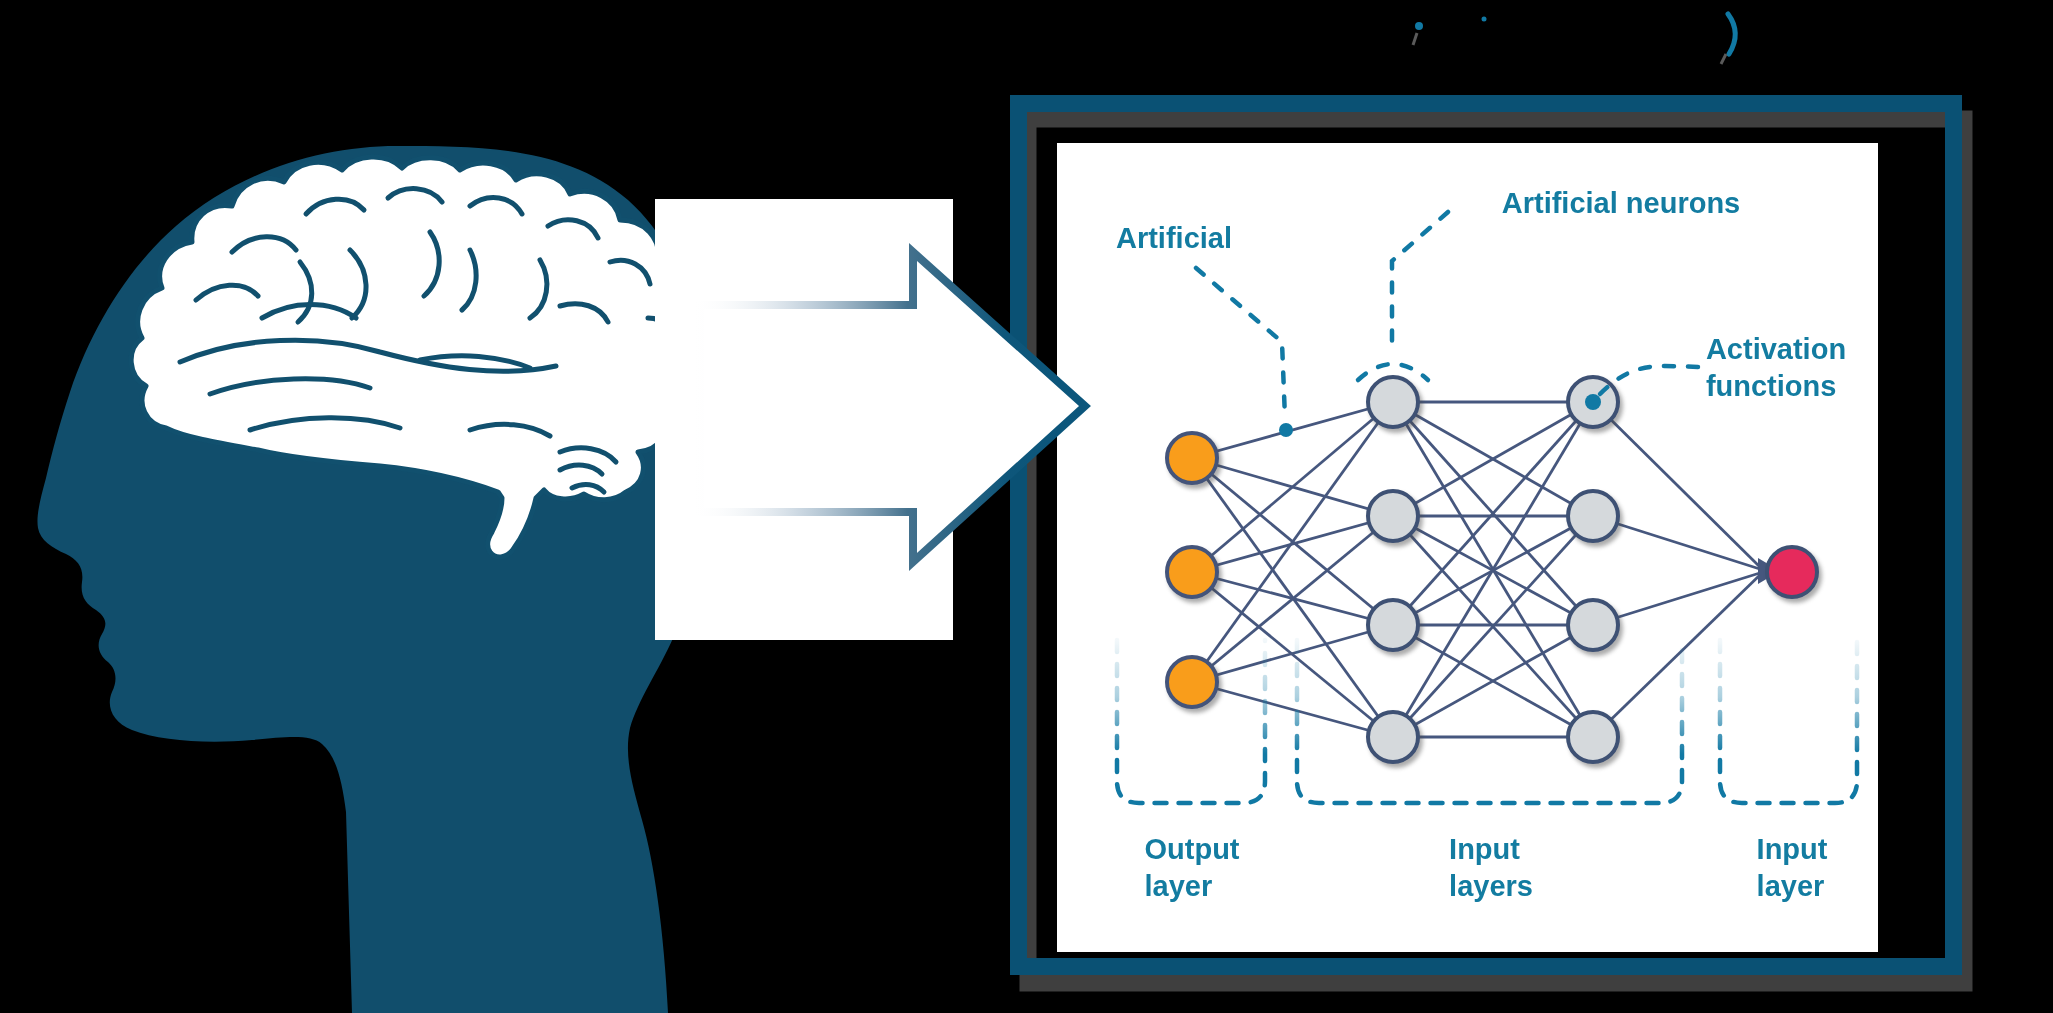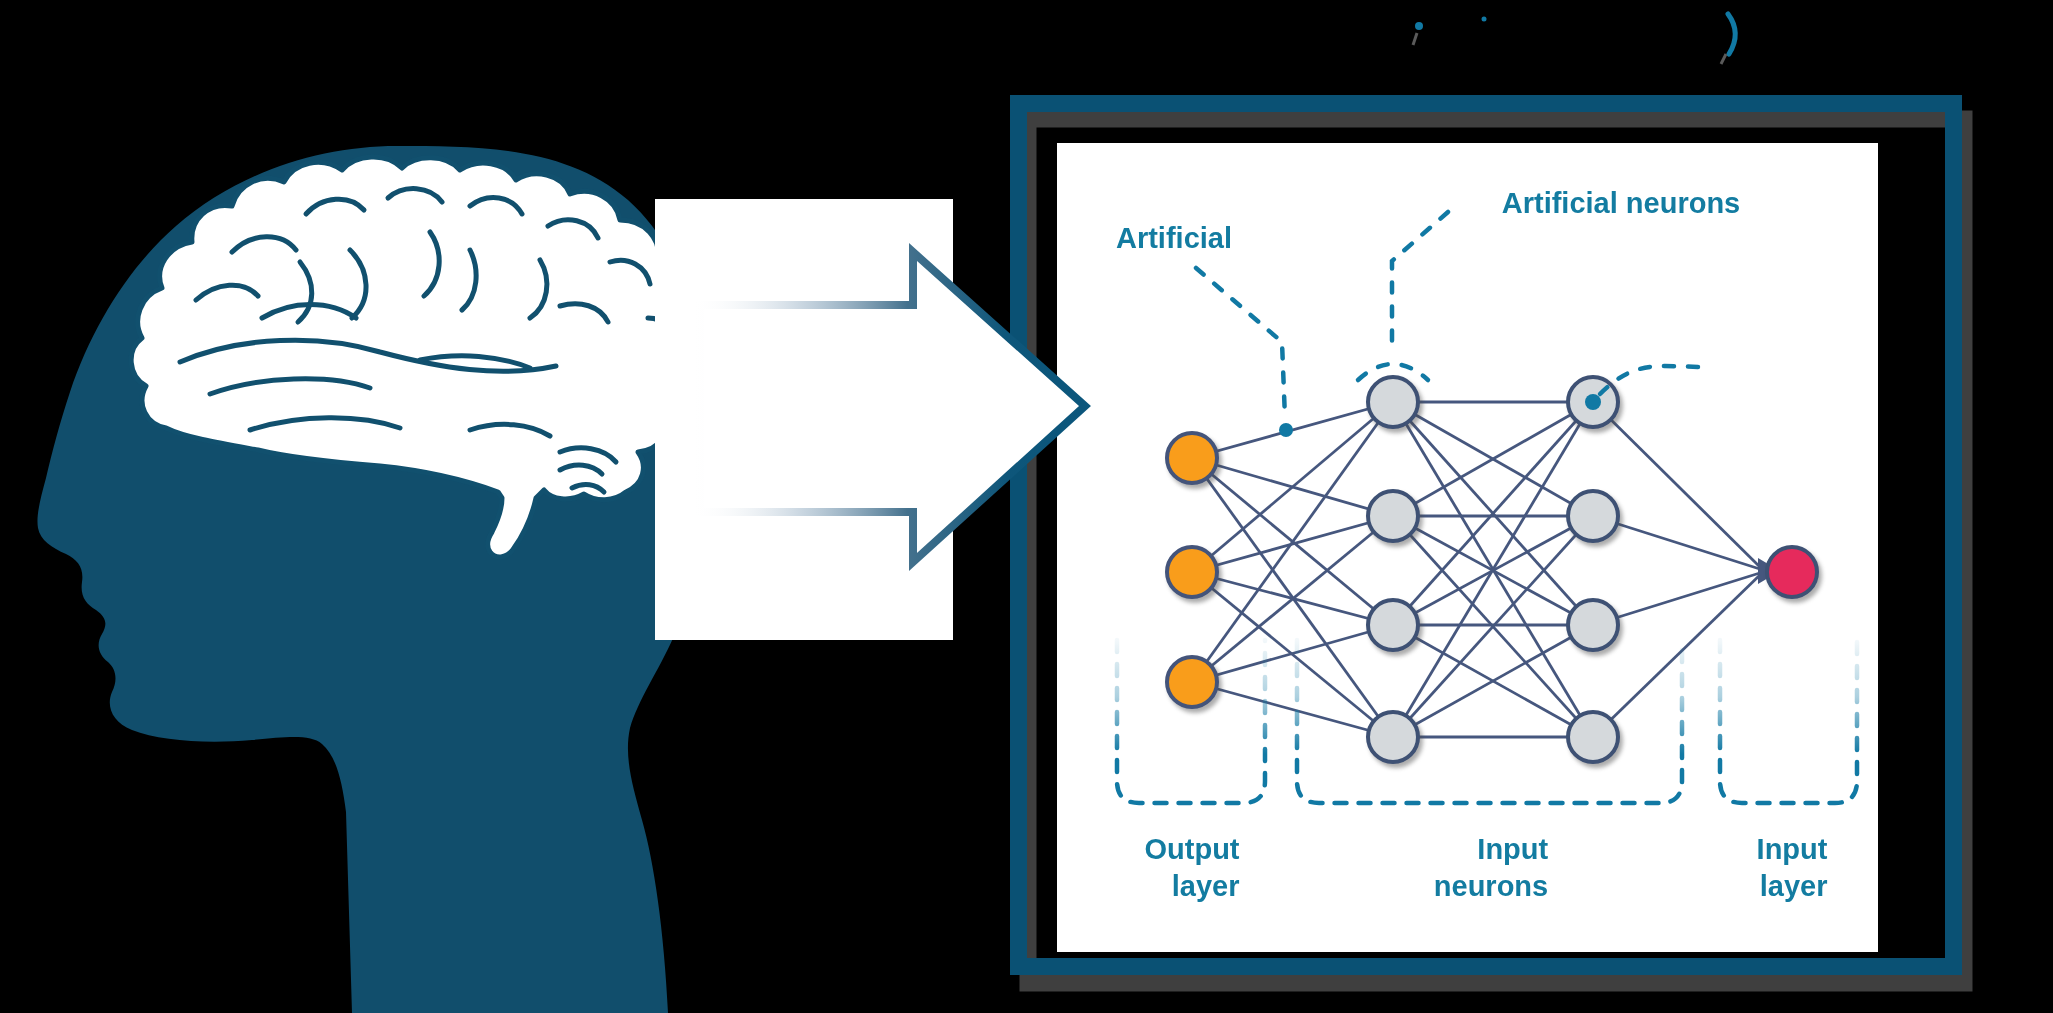--- a/index.html
+++ b/index.html
@@ -1,20 +1,20 @@
 <!DOCTYPE html>
 <html><head>
 <meta charset="utf-8">
 <style>
   html,body{margin:0;padding:0;background:#000;}
   .stage{position:relative;width:2053px;height:1013px;background:#000;overflow:hidden;
          font-family:"Liberation Sans",sans-serif;}
   .stage svg{position:absolute;left:0;top:0;}
   .lbl{position:absolute;transform:translate(-50%,-50%);color:#137CA1;
-       font-weight:700;font-size:29px;line-height:37px;text-align:right;white-space:nowrap;}
+       font-weight:700;font-size:29px;line-height:37px;text-align:left;white-space:nowrap;}
   .nodes{filter:drop-shadow(3px 4px 2px rgba(70,70,70,0.45));}
 </style>
 </head>
 <body>
 
 <div class="stage">
 
   <svg width="2053" height="1013" viewBox="0 0 2053 1013">
     <defs>
       <linearGradient id="arrowGrad" gradientUnits="userSpaceOnUse" x1="690" y1="0" x2="1085" y2="0">
@@ -160,29 +160,33 @@
       <circle cx="1484" cy="19" r="2.5" fill="#1179A4"></circle>
       <path d="M1728,14 Q1742,33 1729,54" stroke="#1179A4" stroke-width="5" stroke-linecap="round" fill="none"></path>
       <path d="M1726,54 L1721,64" stroke="#5a5a5a" stroke-width="3" fill="none"></path>
     </g>
   </svg>
 
   <div class="lbl" style="left:1174px;top:238px">Artificial</div>
 
   <div class="lbl" style="left:1621px;top:203px">Artificial neurons</div>
 
+  <div class="lbl" style="left:1776px;top:368px">
+    <div>Activation</div>
+    <div>functions</div>
+  </div>
 
   <div class="lbl" style="left:1192px;top:868px">
     <div>Output</div>
     <div>layer</div>
   </div>
 
   <div class="lbl" style="left:1491px;top:868px">
     <div>Input</div>
-    <div>neurons</div>
+    <div>layers</div>
   </div>
 
   <div class="lbl" style="left:1792px;top:868px">
     <div>Input</div>
     <div>layer</div>
   </div>
 
 </div>
 
 </body></html>

